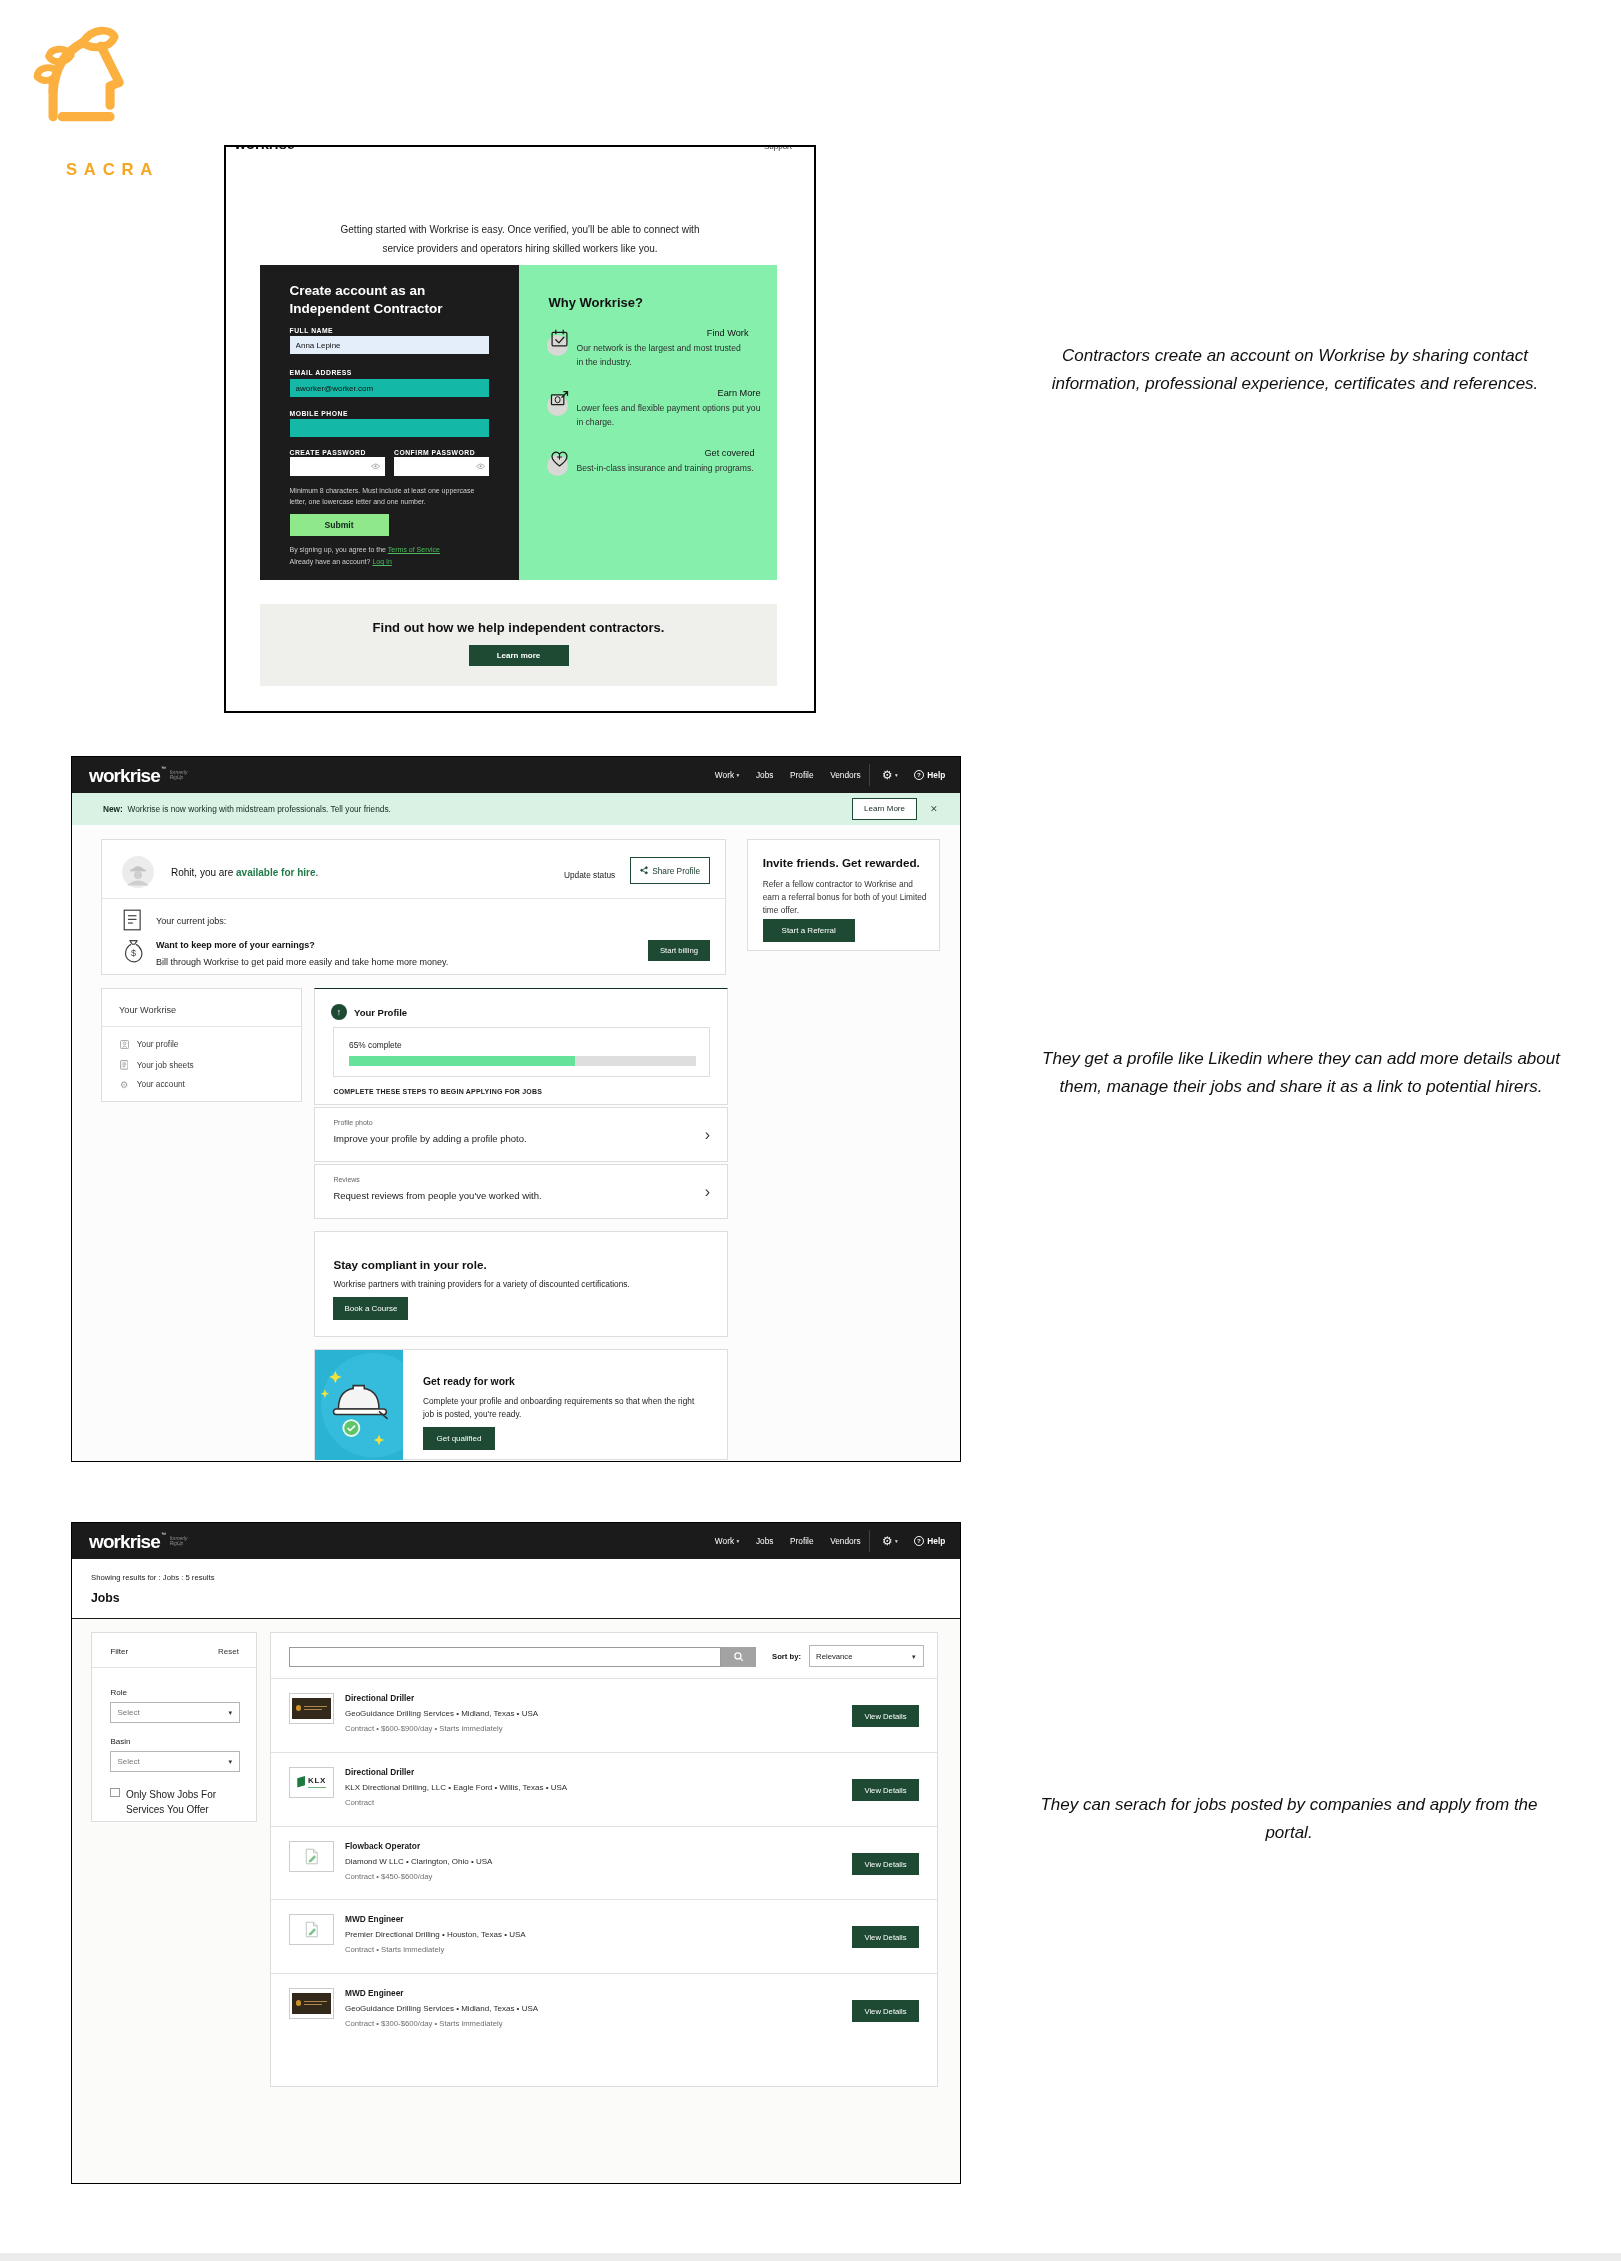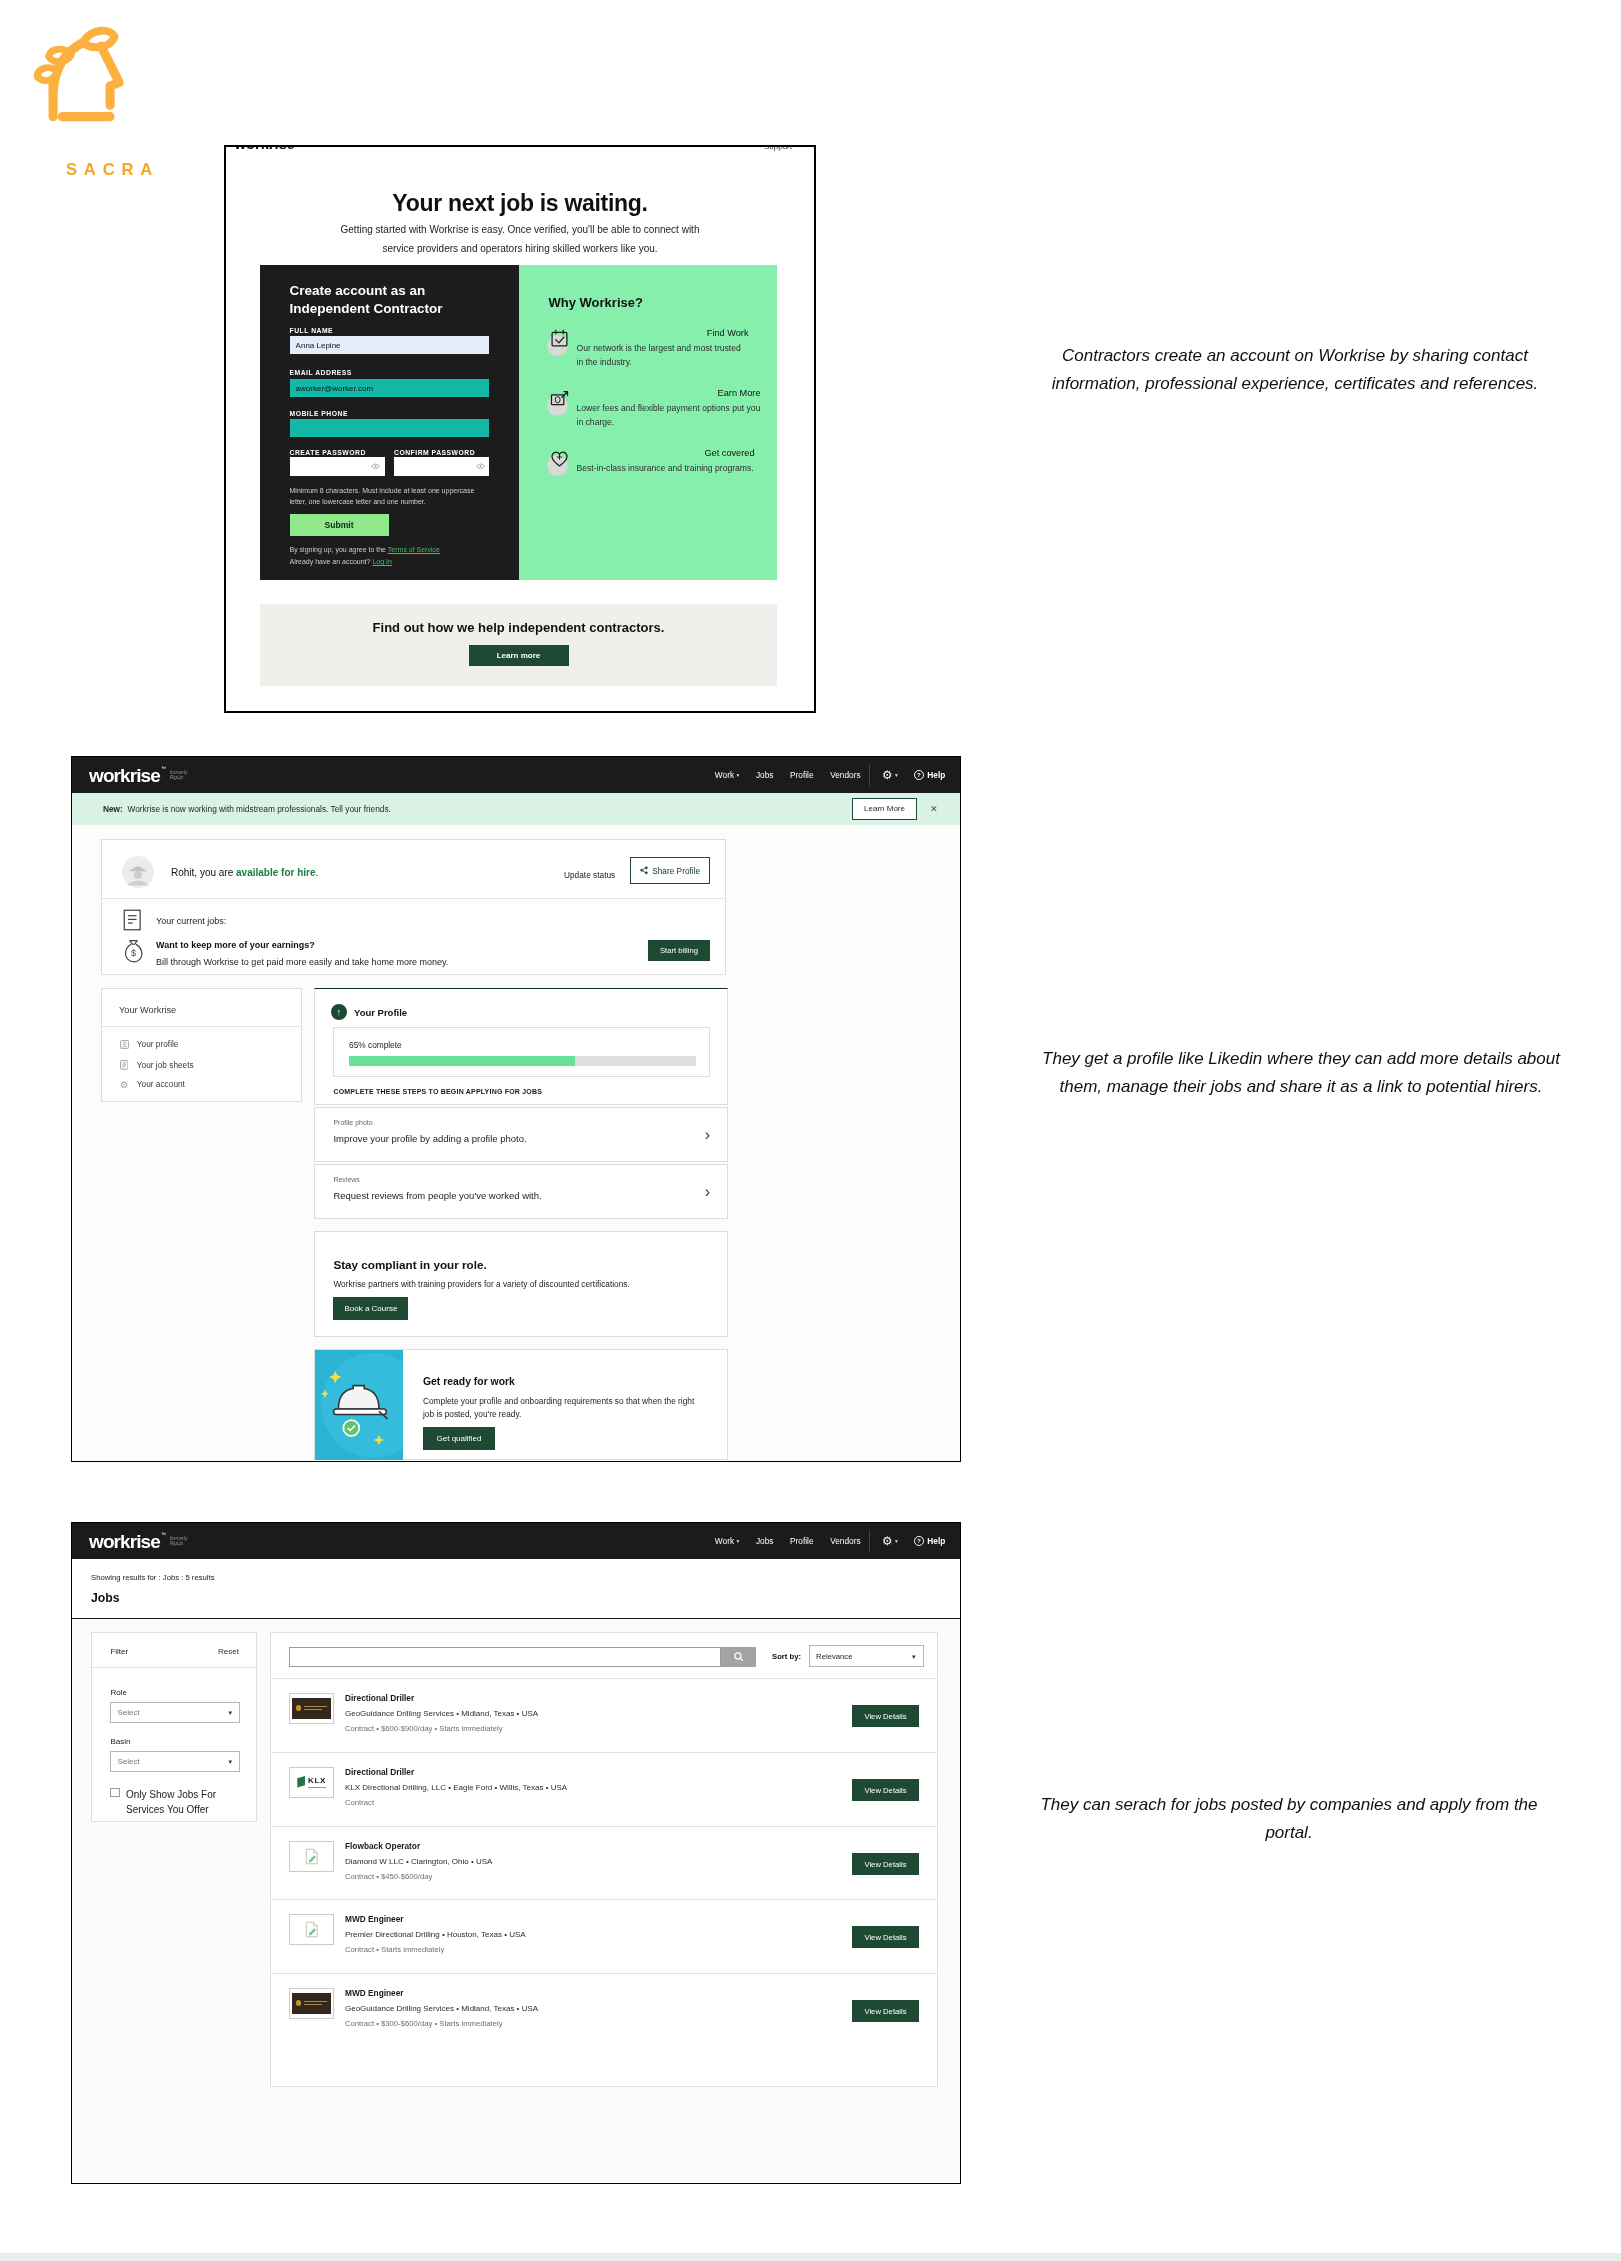--- a/index.html
+++ b/index.html
@@ -101,21 +101,20 @@
   </svg>
   <div id="sacra-word">SACRA</div>
 </div>
 
 <div id="shot1" class="shot">
   <div class="clip-strip">
     <span class="abs" style="left:8.6px; top:-11px; font-size:14.7px; font-weight:800; color:#111;">workrise</span>
     <span class="abs" style="right:22px; top:-5.5px; font-size:8px; color:#333;">Support</span>
   </div>
 
-  <h1>Your next job is waiting.</h1>
   <div class="sub-line" style="top:77px;">Getting started with Workrise is easy. Once verified, you'll be able to connect with</div>
   <div class="sub-line" style="top:96px;">service providers and operators hiring skilled workers like you.</div>
 
   <div class="dark-panel">
     <div class="abs" style="left:29.5px; top:17px; width:203px; font-size:13.5px; font-weight:800; line-height:1.3;">Create account as an Independent Contractor</div>
 
     <div class="form-label" style="top:62px;">FULL NAME</div>
     <input class="form-input" style="top: 71px; background: rgb(228, 238, 251);" type="text" value="Anna Lepine">
 
     <div class="form-label" style="top:104px;">EMAIL ADDRESS</div>
@@ -283,20 +282,25 @@
     <svg class="abs" style="left:19.6px; top:98px;" width="23" height="27" viewBox="0 0 38 44">
       <path d="M13 4 h12 l-4 6 h-4 z" fill="none" stroke="#444" stroke-width="2" stroke-linejoin="round"></path>
       <path d="M15 10 C 5 16 3 28 10 35 C 16 41 26 40 30 34 C 36 26 32 15 23 10" fill="none" stroke="#444" stroke-width="2"></path>
       <text x="19" y="30" text-anchor="middle" font-size="15" fill="#444" font-family="Liberation Sans, sans-serif">$</text>
     </svg>
     <div class="abs" style="left:54px; top:100px; font-size:9px; font-weight:bold;">Want to keep more of your earnings?</div>
     <div class="abs" style="left:54px; top:117px; font-size:9px; color:#232323;">Bill through Workrise to get paid more easily and take home more money.</div>
     <button class="btn-dkgreen abs" style="left:546px; top:100px; width:62px; height:21px; font-size:7.7px;">Start billing</button>
   </div>
 
+  <div class="card" style="left:675px; top:82px; width:193px; height:112px;">
+    <div class="abs" style="left:14.7px; top:16px; font-size:11.7px; font-weight:800;">Invite friends. Get rewarded.</div>
+    <div class="abs" style="left:14.7px; top:38px; width:164px; font-size:8.3px; line-height:1.55; color:#333;">Refer a fellow contractor to Workrise and earn a referral bonus for both of you! Limited time offer.</div>
+    <button class="btn-dkgreen abs" style="left:14.7px; top:79px; width:92px; height:23px;">Start a Referral</button>
+  </div>
 
   <div class="card" style="left:29px; top:231px; width:201px; height:114px;">
     <div class="abs" style="left:17px; top:16px; font-size:9.2px; color:#3a3a3a;">Your Workrise</div>
     <div class="abs" style="left:0; right:0; top:37px; height:0.6px; background:#e4e4e4;"></div>
     <div class="sidebar-item" style="top:50px;">
       <span class="ic">
         <svg width="9.2" height="9.2" viewBox="0 0 16 16" fill="none" stroke="#9a9a9a" stroke-width="1.5">
           <rect x="1" y="1" width="14" height="14" rx="2"></rect>
             <circle cx="8" cy="6" r="2.2"></circle>
             <path d="M4 13 q4 -5 8 0"></path>

